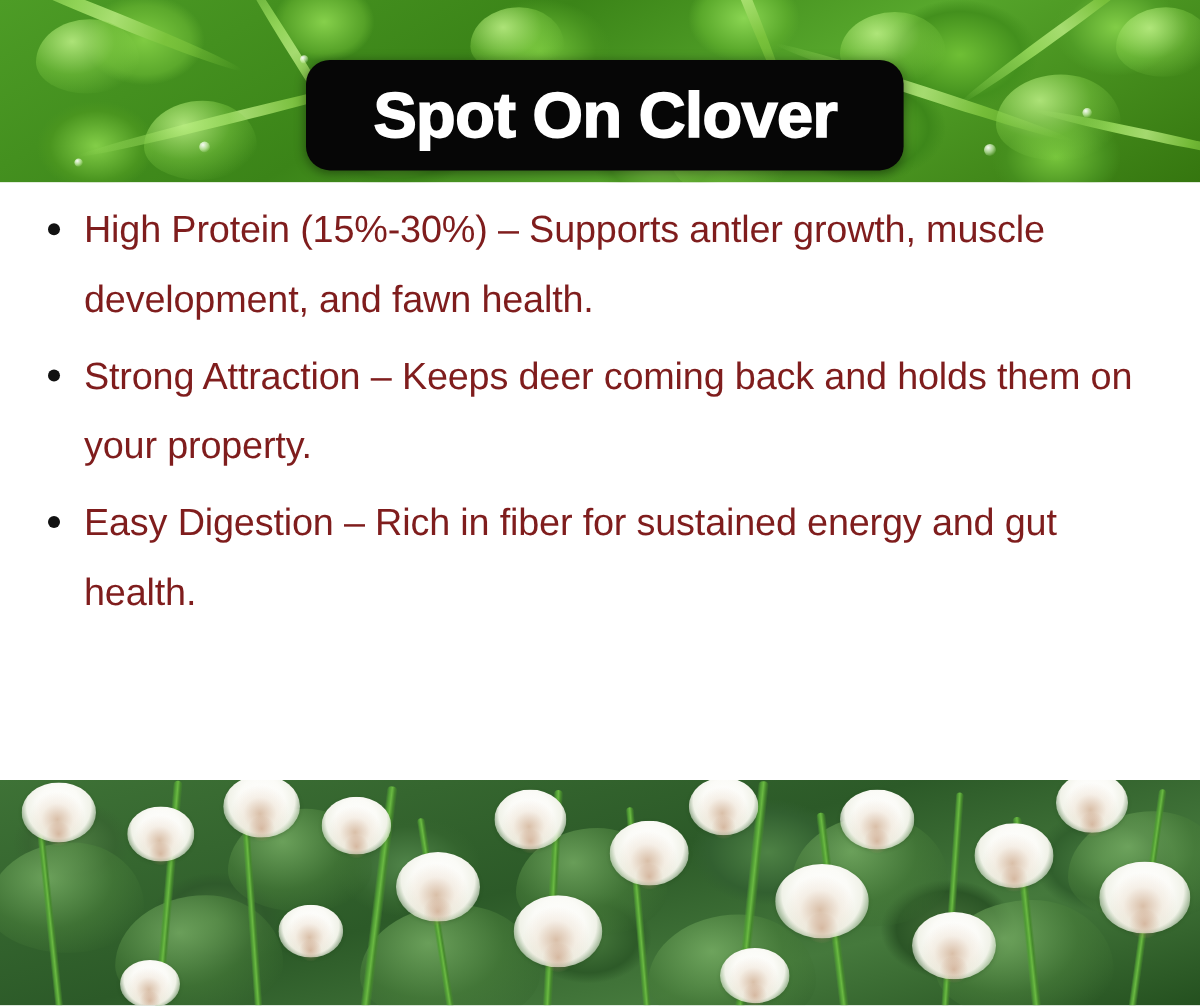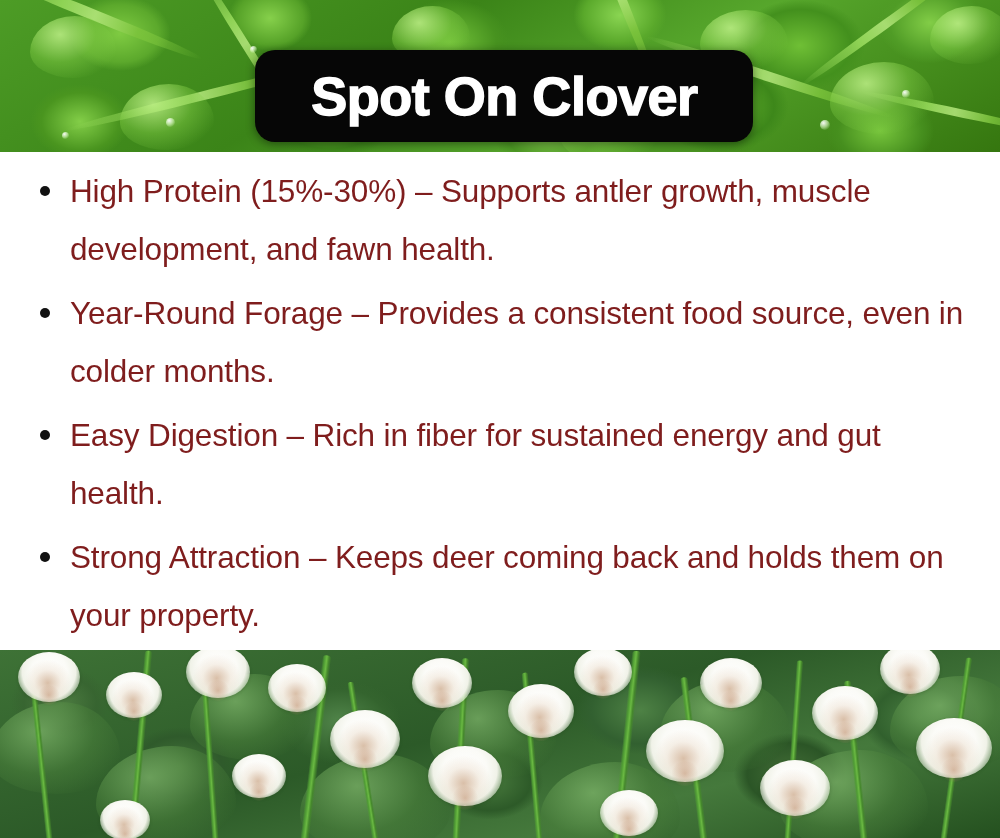--- a/index.html
+++ b/index.html
@@ -213,29 +213,25 @@
   </div>
 
   <div class="content">
     <ul class="bullet-list">
       <li class="bullet-item">
         <span class="dot"></span>
         <span>High Protein (15%-30%) – Supports antler growth, muscle development, and fawn health.</span>
       </li>
       <li class="bullet-item">
         <span class="dot"></span>
-        <span>Year-Round Forage – Provides a consistent food source, even in colder months.</span>
+        <span>Strong Attraction – Keeps deer coming back and holds them on your property.</span>
       </li>
       <li class="bullet-item">
         <span class="dot"></span>
         <span>Easy Digestion – Rich in fiber for sustained energy and gut health.</span>
-      </li>
-      <li class="bullet-item">
-        <span class="dot"></span>
-        <span>Strong Attraction – Keeps deer coming back and holds them on your property.</span>
       </li>
     </ul>
   </div>
 
   <div class="bottom-banner">
     <div class="bigleaf" style="left:-10px; top:52px; width:130px; height:92px;"></div>
     <div class="bigleaf" style="left:96px; top:96px; width:140px; height:98px;"></div>
     <div class="bigleaf" style="left:190px; top:24px; width:120px; height:86px;"></div>
     <div class="bigleaf" style="left:300px; top:104px; width:150px; height:100px;"></div>
     <div class="bigleaf" style="left:430px; top:40px; width:126px; height:90px;"></div>

